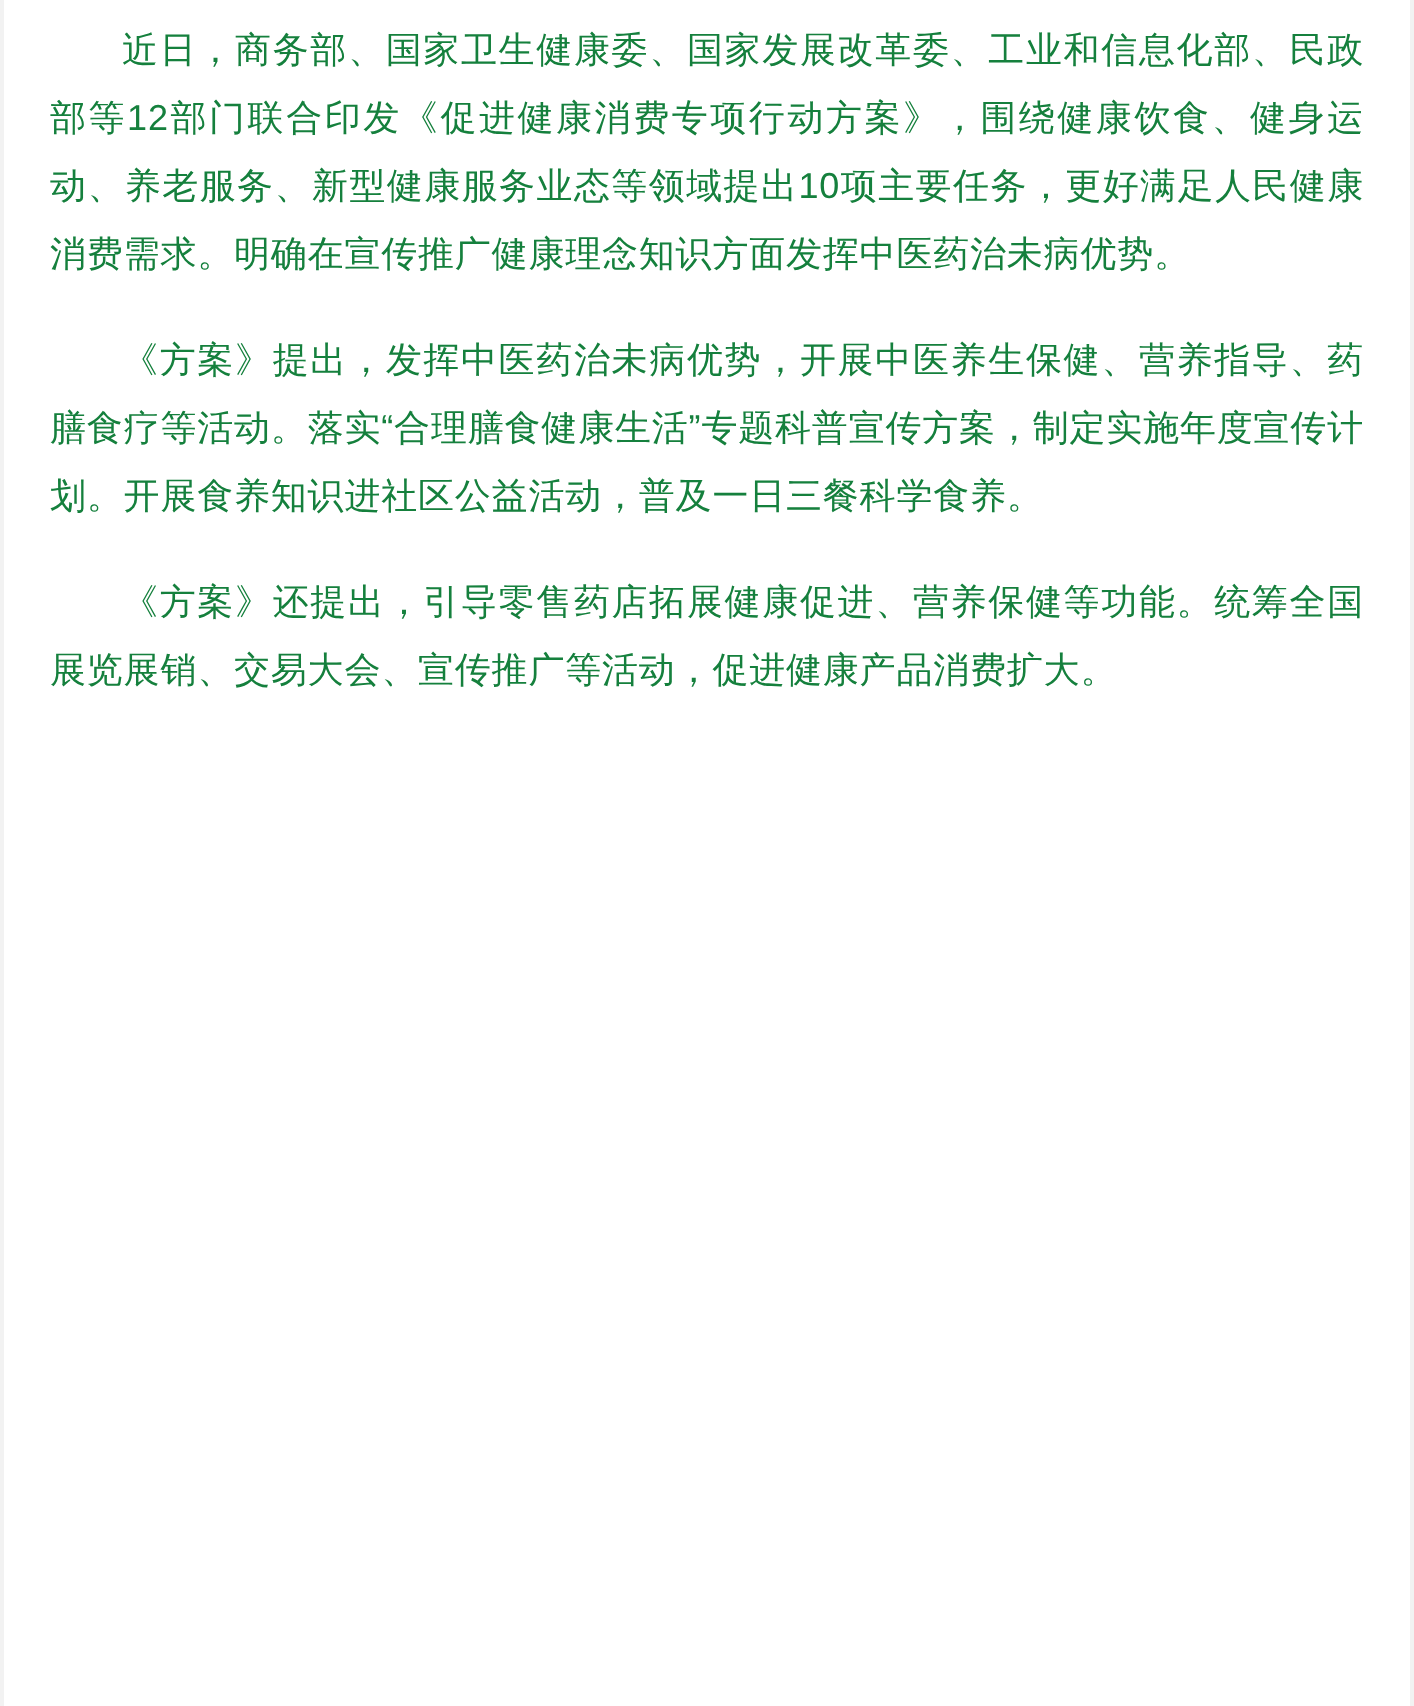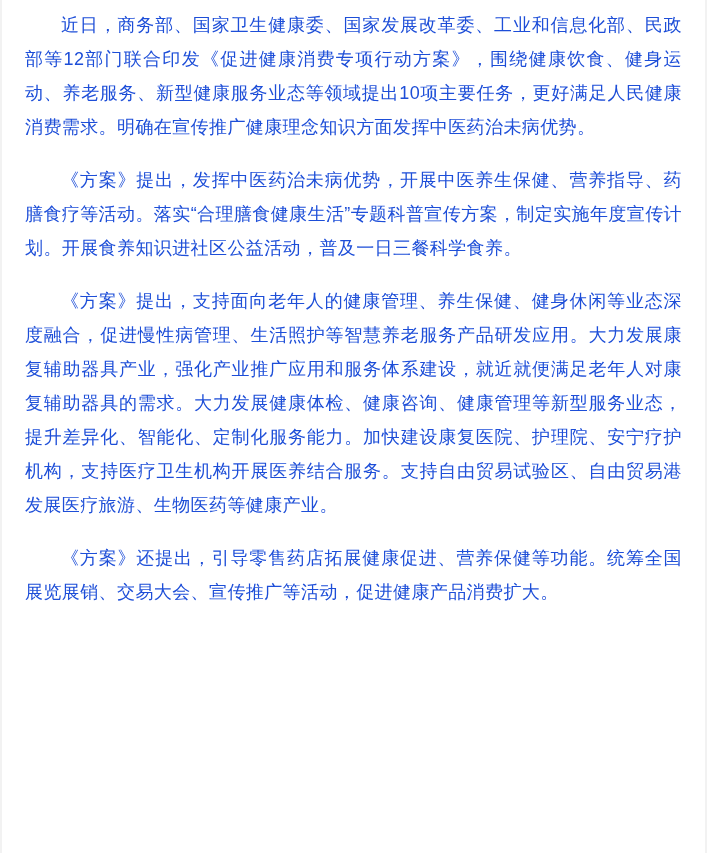--- a/index.html
+++ b/index.html
@@ -15,34 +15,33 @@
     
     box-shadow: inset 2px 0 0 #f2f2f2, inset -2px 0 0 #f2f2f2;
   }
   .article {
     box-sizing: border-box;
     width: 707px;
     padding: 8px 25px 8px 25px;
     font-family: "Liberation Sans", "DejaVu Sans", sans-serif;
     font-size: 18px;
     line-height: 34px;
-    color: #1d4ed8;
+    color: #15803d;
     text-align: justify;
     letter-spacing: 0.4px;
   }
   .article p {
     margin: 0 0 19px 0;
     text-indent: 2em;
     word-break: break-all;
   }
   .article p:last-child {
     margin-bottom: 0;
   }
 </style>
 </head>
 <body>
 
 <main class="article">
   <p>近日，商务部、国家卫生健康委、国家发展改革委、工业和信息化部、民政部等12部门联合印发《促进健康消费专项行动方案》，围绕健康饮食、健身运动、养老服务、新型健康服务业态等领域提出10项主要任务，更好满足人民健康消费需求。明确在宣传推广健康理念知识方面发挥中医药治未病优势。</p>
   <p>《方案》提出，发挥中医药治未病优势，开展中医养生保健、营养指导、药膳食疗等活动。落实“合理膳食健康生活”专题科普宣传方案，制定实施年度宣传计划。开展食养知识进社区公益活动，普及一日三餐科学食养。</p>
-  <p>《方案》提出，支持面向老年人的健康管理、养生保健、健身休闲等业态深度融合，促进慢性病管理、生活照护等智慧养老服务产品研发应用。大力发展康复辅助器具产业，强化产业推广应用和服务体系建设，就近就便满足老年人对康复辅助器具的需求。大力发展健康体检、健康咨询、健康管理等新型服务业态，提升差异化、智能化、定制化服务能力。加快建设康复医院、护理院、安宁疗护机构，支持医疗卫生机构开展医养结合服务。支持自由贸易试验区、自由贸易港发展医疗旅游、生物医药等健康产业。</p>
   <p>《方案》还提出，引导零售药店拓展健康促进、营养保健等功能。统筹全国展览展销、交易大会、宣传推广等活动，促进健康产品消费扩大。</p>
 </main>
 
 </body></html>

